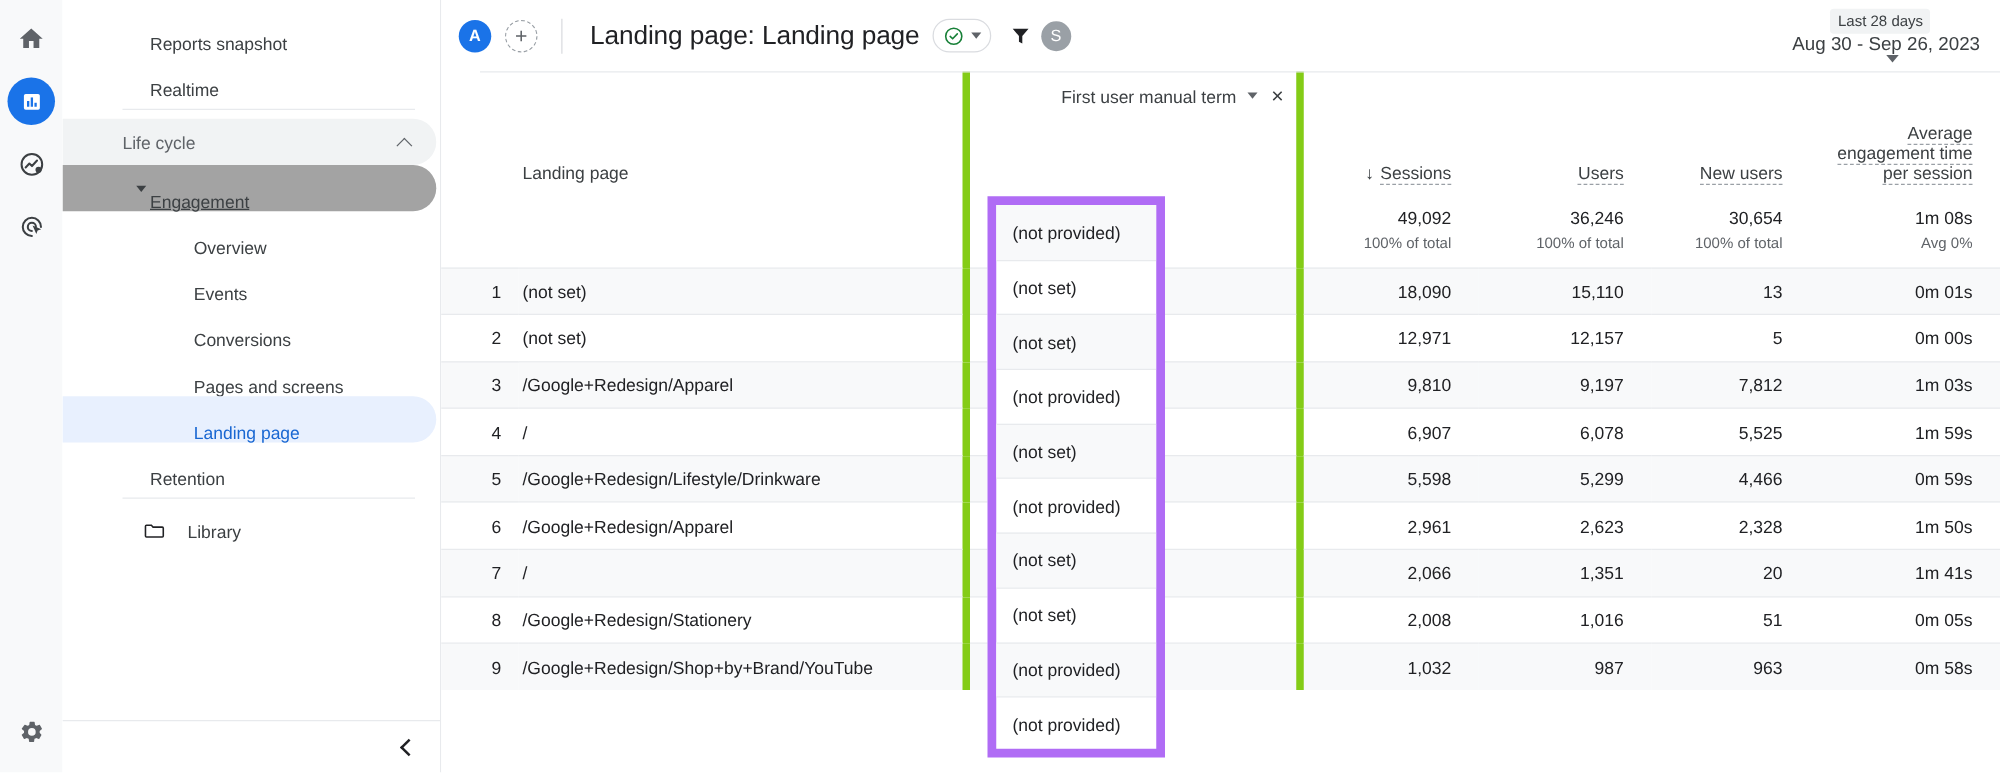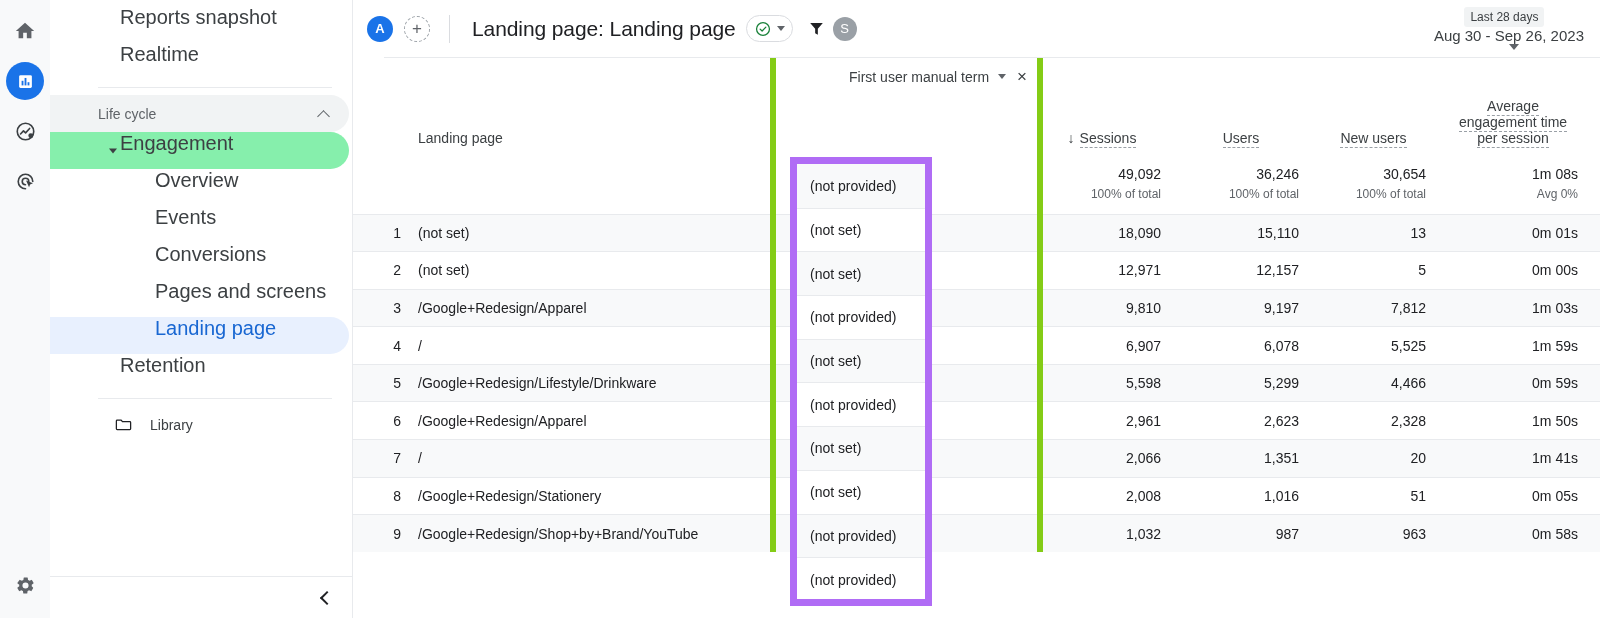--- a/index.html
+++ b/index.html
@@ -38,33 +38,33 @@
     width: 303px; flex: 0 0 303px;
     height: 618px;
     background: #ffffff;
     border-right: 1px solid #e8eaed;
     position: relative;
     padding-top: 6px;
     overflow: hidden;
   }
   .nav-item {
     height: 37px;
-    display: flex; align-items: flex-start;
+    display: flex; align-items: flex-end;
     border-radius: 0 19px 19px 0;
     margin-right: 3px;
     cursor: pointer;
-    font-size: 20px;
+    font-size: 14px;
     color: #3c4043;
     padding-left: 70px;
     white-space: nowrap;
   }
   .nav-item.lvl0 { padding-left: 70px; }
   .nav-item.lvl1 { padding-left: 105px; }
   .nav-item.selected { background: #e8f0fe; color: #1967d2; }
-  .nav-item.shaded { background: #86efac; }
+  .nav-item.shaded { background: #a3a3a3; text-decoration: underline; }
   .nav-sect {
     height: 37px; display: flex; align-items: center;
     padding-left: 48px; padding-right: 18px;
     border-radius: 0 19px 19px 0;
     margin-right: 3px;
     font-size: 14px; color: #5f6368;
     cursor: pointer;
     justify-content: space-between;
   }
   .nav-sect.shaded { background: #f1f3f4; }
@@ -207,21 +207,21 @@
 
   .gatable th {
     vertical-align: bottom;
     padding: 0 0 10px 0;
     font-weight: normal;
     color: #3c4043;
     height: 99px;
     font-size: 14px;
   }
   .hdr-dim { text-align: left; padding-left: 3px !important; }
-  .hdr-num { text-align: center; padding-right: 22px !important; margin-top: 17px; }
+  .hdr-num { text-align: right; padding-right: 22px !important; margin-top: 17px; }
   .dashu {
     border-bottom: 1px dashed #9aa0a6;
     padding-bottom: 1px;
     display: inline;
   }
   .sort-arrow { margin-right: 5px; color:#3c4043; }
   .hdr-dim2-cell {
     text-align: right;
     padding-right: 8px !important;
     vertical-align: top !important;

